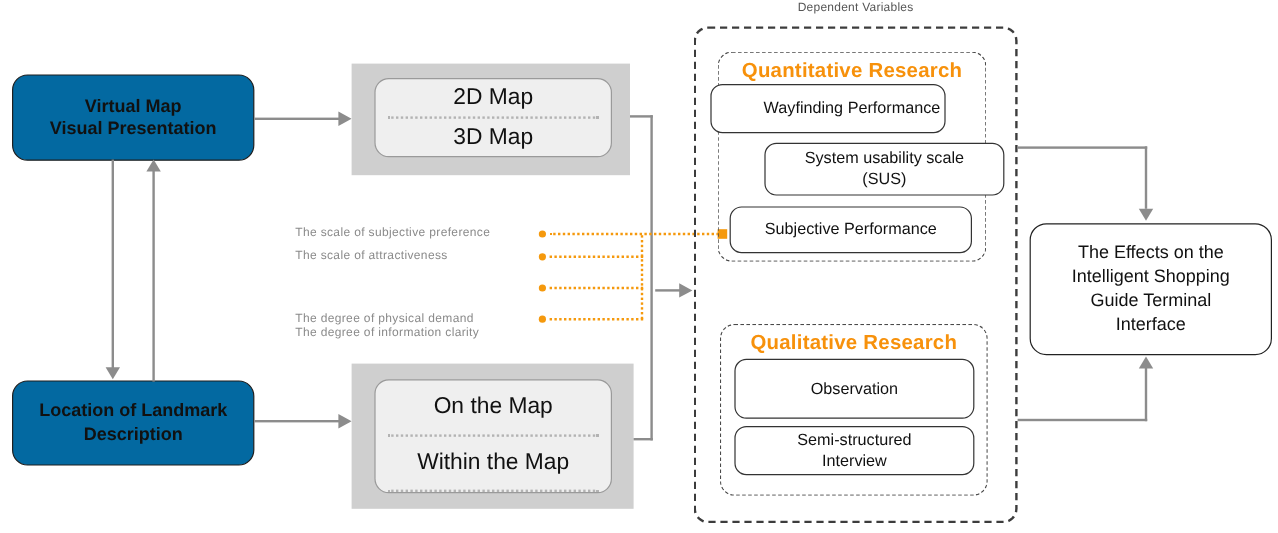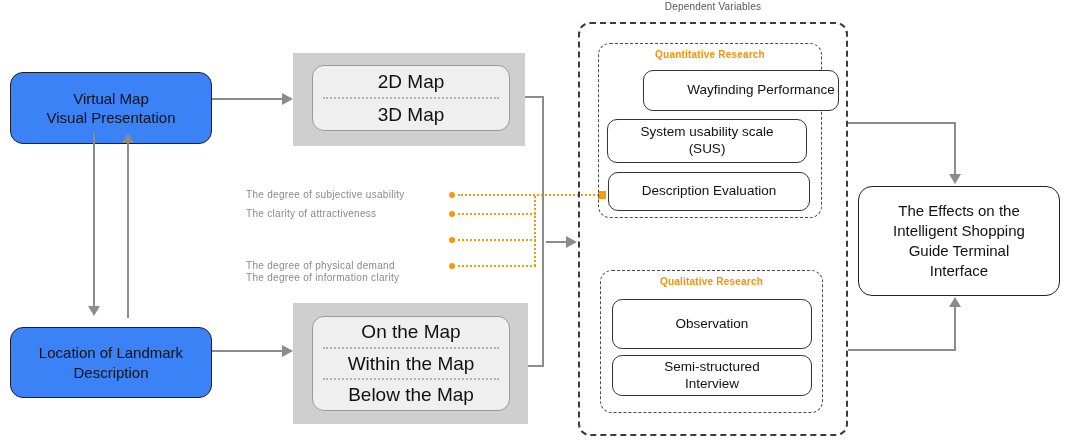--- a/index.html
+++ b/index.html
@@ -2,23 +2,23 @@
 <html><head>
 <meta charset="utf-8">
 <style>
   html,body { margin:0; padding:0; background:#fff; }
   .canvas { position:relative; width:1065px; height:444px; background:#ffffff;
             font-family:"Liberation Sans", sans-serif; overflow:hidden; }
   .abs { position:absolute; }
 
   .lbl { font-size:10px; color:#565656; text-align:center; letter-spacing:.2px; }
 
-  .ybox { background:#3b82f6; border:1.5px solid #1f1f1f; border-radius:13px;
+  .ybox { background:#0369a1; border:1.5px solid #1f1f1f; border-radius:13px;
           display:flex; align-items:center; justify-content:center; text-align:center;
-          white-space:pre-line; font-size:15px; font-weight:400; color:#111; line-height:1.3;margin-top:10px; }
+          white-space:pre-line; font-size:15px; font-weight:700; color:#111; line-height:1.3; }
 
   .panel { background:#CFCFCF; }
   .inner { background:#EFEFEF; border:1px solid #9a9a9a; border-radius:12px;
            display:flex; flex-direction:column; box-sizing:border-box; }
   .mrow  { flex:1; display:flex; align-items:center; justify-content:center;
            font-size:19px; font-weight:500; color:#111; }
   .sep   { height:0; border-top:2px dotted #b3b3b3; margin:0 10px; }
 
   .line { background:#8c8c8c; }
   .arr-r { width:0; height:0; border-top:6px solid transparent; border-bottom:6px solid transparent; border-left:11px solid #8c8c8c; }
@@ -26,21 +26,21 @@
   .arr-u { width:0; height:0; border-left:6px solid transparent; border-right:6px solid transparent; border-bottom:10px solid #8c8c8c; }
 
   .mtext { font-size:10px; color:#8a8a8a; white-space:nowrap; letter-spacing:.3px; }
   .odot  { width:6px; height:6px; border-radius:50%; background:#F5990D; }
   .osq   { width:8px; height:8px; background:#F5990D; }
   .odash-h { height:0; border-top:2px dotted #F5990D; }
   .odash-v { width:0; border-left:2px dotted #F5990D; }
 
   .dashed       { border:2px dashed #3c3c3c; border-radius:12px; box-sizing:border-box; }
   .dashed-inner { border:1.5px dashed #4a4a4a; border-radius:12px; box-sizing:border-box; }
-  .otitle { font-size:10px; color:#F7910B; font-weight:600; text-align:center; letter-spacing:.2px; }
+  .otitle { font-size:17px; color:#F7910B; font-weight:600; text-align:center; letter-spacing:.2px; }
 
   .wbox { background:#fff; border:1.4px solid #333; border-radius:10px;
           display:flex; align-items:center; justify-content:center; text-align:center;
           white-space:pre-line; font-size:13.5px; font-weight:500; color:#111; line-height:1.25;
           box-sizing:border-box; }
 
   .outcome { background:#fff; border:1.6px solid #222; border-radius:14px;
              display:flex; align-items:center; justify-content:center; text-align:center;
              white-space:pre-line; font-size:15px; font-weight:500; color:#111; line-height:1.35; }
 </style>
@@ -72,55 +72,54 @@
     <div class="sep"></div>
     <div class="mrow">3D Map</div>
   </div>
 
   <div class="abs panel" style="left:293px; top:303px; width:235px; height:121px;"></div>
   <div class="abs inner" style="left:312px; top:316px; width:198px; height:95px;">
     <div class="mrow">On the Map</div>
     <div class="sep"></div>
     <div class="mrow">Within the Map</div>
     <div class="sep"></div>
-    <div class="mrow">Below the Map</div>
   </div>
 
   <div class="abs line" style="left:525px; top:96px; width:19px; height:2px;"></div>
   <div class="abs line" style="left:542px; top:96px; width:2px; height:271px;"></div>
   <div class="abs line" style="left:528px; top:365px; width:16px; height:2px;"></div>
   <div class="abs line" style="left:546px; top:241px; width:21px; height:2px;"></div>
   <div class="abs arr-r" style="left:566px; top:236px;"></div>
 
-  <div class="abs mtext" style="left:246px; top:189px;">The degree of subjective usability</div>
-  <div class="abs mtext" style="left:246px; top:208px;">The clarity of attractiveness</div>
+  <div class="abs mtext" style="left:246px; top:189px;">The scale of subjective preference</div>
+  <div class="abs mtext" style="left:246px; top:208px;">The scale of attractiveness</div>
   <div class="abs mtext" style="left:246px; top:234px;margin-top:38px;">The degree of information clarity</div>
   <div class="abs mtext" style="left:246px; top:260px;">The degree of physical demand</div>
 
   <div class="abs odot" style="left:449px; top:192px;"></div>
   <div class="abs odot" style="left:449px; top:211px;"></div>
   <div class="abs odot" style="left:449px; top:237px;"></div>
   <div class="abs odot" style="left:449px; top:263px;"></div>
 
   <div class="abs odash-h" style="left:458px; top:194px; width:141px;"></div>
   <div class="abs odash-h" style="left:458px; top:213px; width:78px;"></div>
   <div class="abs odash-h" style="left:458px; top:239px; width:78px;"></div>
   <div class="abs odash-h" style="left:458px; top:265px; width:78px;"></div>
   <div class="abs odash-v" style="left:534px; top:196px; height:70px;"></div>
   <div class="abs osq" style="left:598px; top:191px;"></div>
 
   <div class="abs lbl" style="left:578px; top:1px; width:270px;">Dependent Variables</div>
   <div class="abs dashed" style="left:578px; top:22px; width:270px; height:414px;"></div>
 
   <div class="abs dashed-inner" style="left:598px; top:43px; width:224px; height:175px;"></div>
   <div class="abs otitle" style="left:598px; top:49px; width:224px;">Quantitative Research</div>
-  <div class="abs wbox" style="left:643px; top:70px; width:196px; height:41px;padding-left:40px;">Wayfinding Performance</div>
-  <div class="abs wbox" style="left:607px; top:119px; width:200px; height:44px;">System usability scale
+  <div class="abs wbox" style="left:592px; top:70px; width:196px; height:41px;padding-left:40px;">Wayfinding Performance</div>
+  <div class="abs wbox" style="left:637px; top:119px; width:200px; height:44px;">System usability scale
 (SUS)</div>
-  <div class="abs wbox" style="left:608px; top:172px; width:202px; height:39px;">Description Evaluation</div>
+  <div class="abs wbox" style="left:608px; top:172px; width:202px; height:39px;">Subjective Performance</div>
 
   <div class="abs dashed-inner" style="left:600px; top:270px; width:223px; height:143px;"></div>
   <div class="abs otitle" style="left:600px; top:276px; width:223px;">Qualitative Research</div>
   <div class="abs wbox" style="left:612px; top:299px; width:200px; height:50px;">Observation</div>
   <div class="abs wbox" style="left:612px; top:355px; width:200px; height:41px;">Semi-structured
 Interview</div>
 
   <div class="abs line" style="left:848px; top:122px; width:108px; height:2px;"></div>
   <div class="abs line" style="left:954px; top:122px; width:2px; height:52px;"></div>
   <div class="abs arr-d" style="left:949px; top:174px;"></div>

